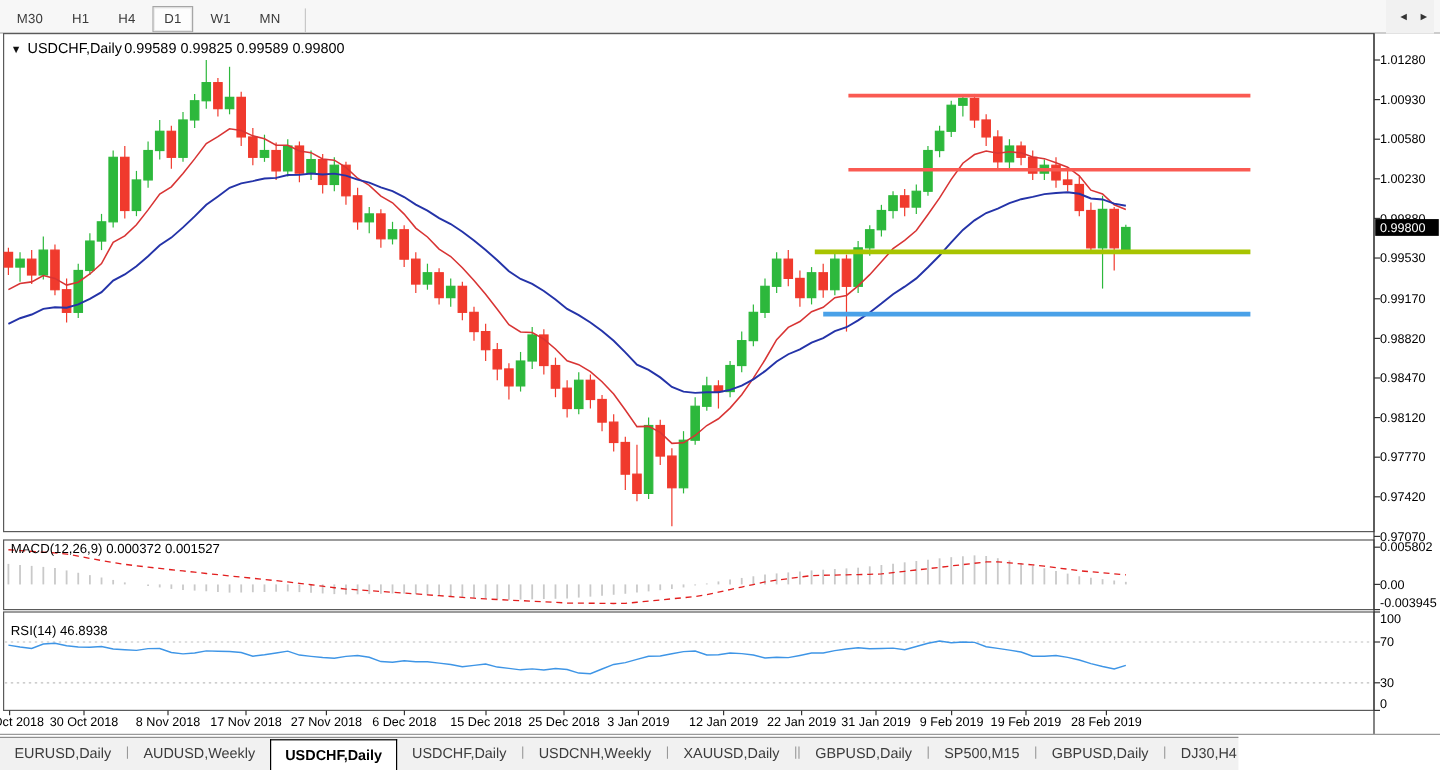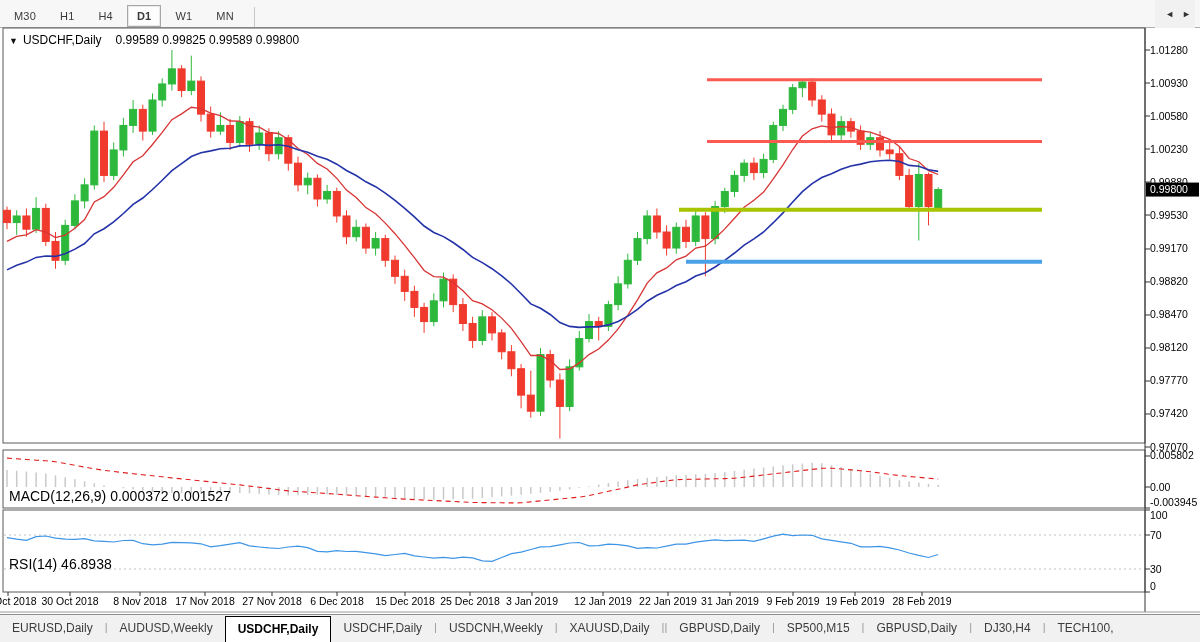--- a/index.html
+++ b/index.html
@@ -3,31 +3,31 @@
 <meta charset="utf-8">
 <style>
   html,body{margin:0;padding:0;background:#e8e8e8;}
   .screen{position:relative;width:1200px;height:642px;background:#ffffff;
     font-family:"Liberation Sans",sans-serif;overflow:hidden;}
   
   .toolbar{position:absolute;left:0;top:0;width:1200px;height:27px;background:#f7f7f7;
     border-bottom:1px solid #b0b0b0;display:flex;align-items:flex-end;}
   .tfbtn{font-size:11px;color:#3a3a3a;padding:4px 9px;margin-left:4px;border:1px solid transparent;
     cursor:default;letter-spacing:0.2px;}
-  .tfbtn.active{border:1px solid #a6a6a6;background:#fdfdfd;box-shadow:inset 0 0 0 1px #e9e9e9;font-weight:bold;}
+  .tfbtn.active{border:1px solid #a6a6a6;background:#fdfdfd;box-shadow:inset 0 0 0 1px #e9e9e9;}
   .tbsep{width:1px;height:20px;background:#c8c8c8;margin-left:10px;}
   
   .chart-title{position:absolute;left:9px;top:33px;font-size:12px;color:#000;z-index:5;}
   .chart-title .dd{font-size:9px;margin-right:5px;color:#111;}
-  .chart-title .ohlc{margin-left:14px;}
-  .ind-label{position:absolute;left:9px;font-size:14px;color:#000;z-index:5;margin-top:36px;}
+  .chart-title .ohlc{margin-left:2px;}
+  .ind-label{position:absolute;left:9px;font-size:11px;color:#000;z-index:5;}
   #macd-label{top:452px;}
   #rsi-label{top:520px;}
   
-  .tabbar{position:absolute;left:0;top:614px;width:1200px;height:28px;background:#f1f1f1;
+  .tabbar{position:absolute;left:0;top:614px;width:1032px;height:28px;background:#f1f1f1;
     border-top:1px solid #8f8f8f;display:flex;align-items:stretch;overflow:hidden;}
   .tab{font-size:12px;color:#3c3c3c;padding:6px 12px 0 12px;white-space:nowrap;cursor:default;}
   .tab.active{background:#ffffff;border:1px solid #000;border-bottom:none;font-weight:bold;color:#000;
     margin-top:1px;padding-top:5px;}
   .tsep{color:#999;padding-top:6px;font-size:11px;}
   .tab-arrows{position:absolute;right:5px;top:0;height:28px;display:flex;align-items:center;
     background:#f1f1f1;padding-left:6px;}
   .tab-arrow{font-size:9px;color:#333;padding:2px 4px;cursor:default;}
   svg{position:absolute;left:0;top:0;}
 </style>

